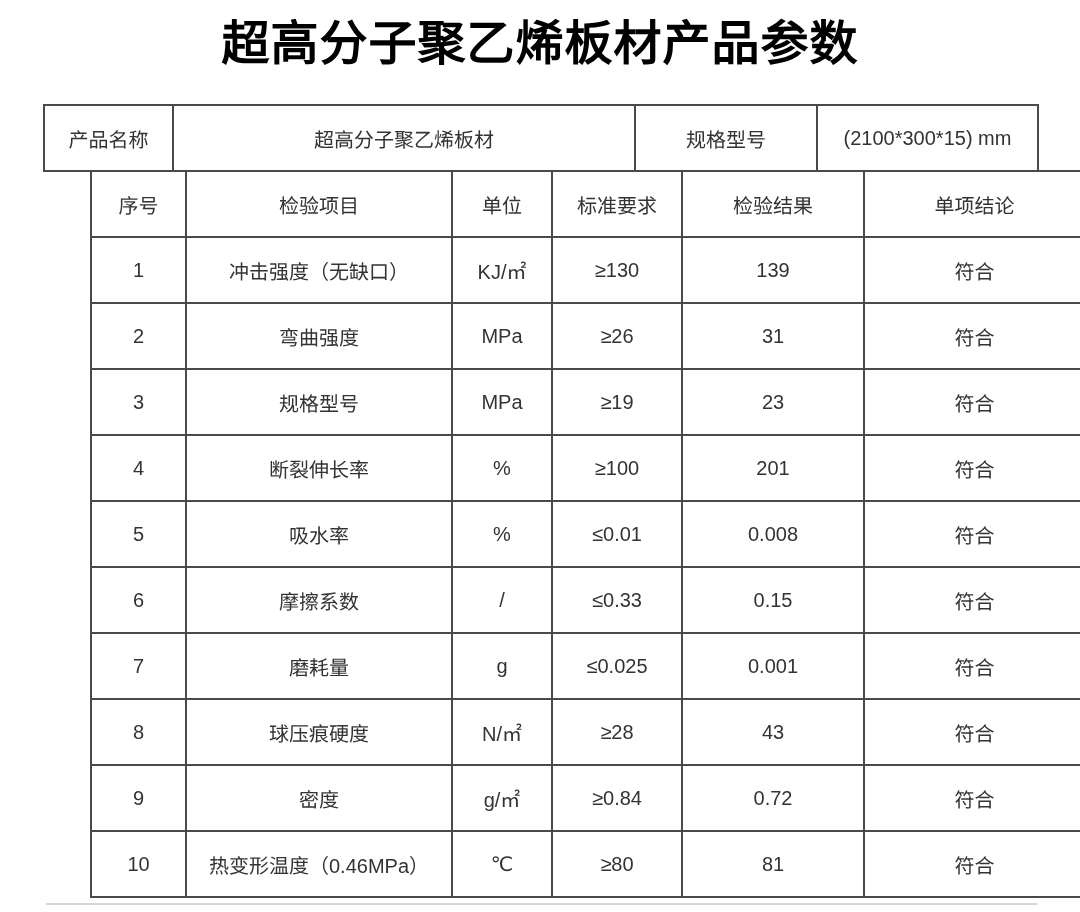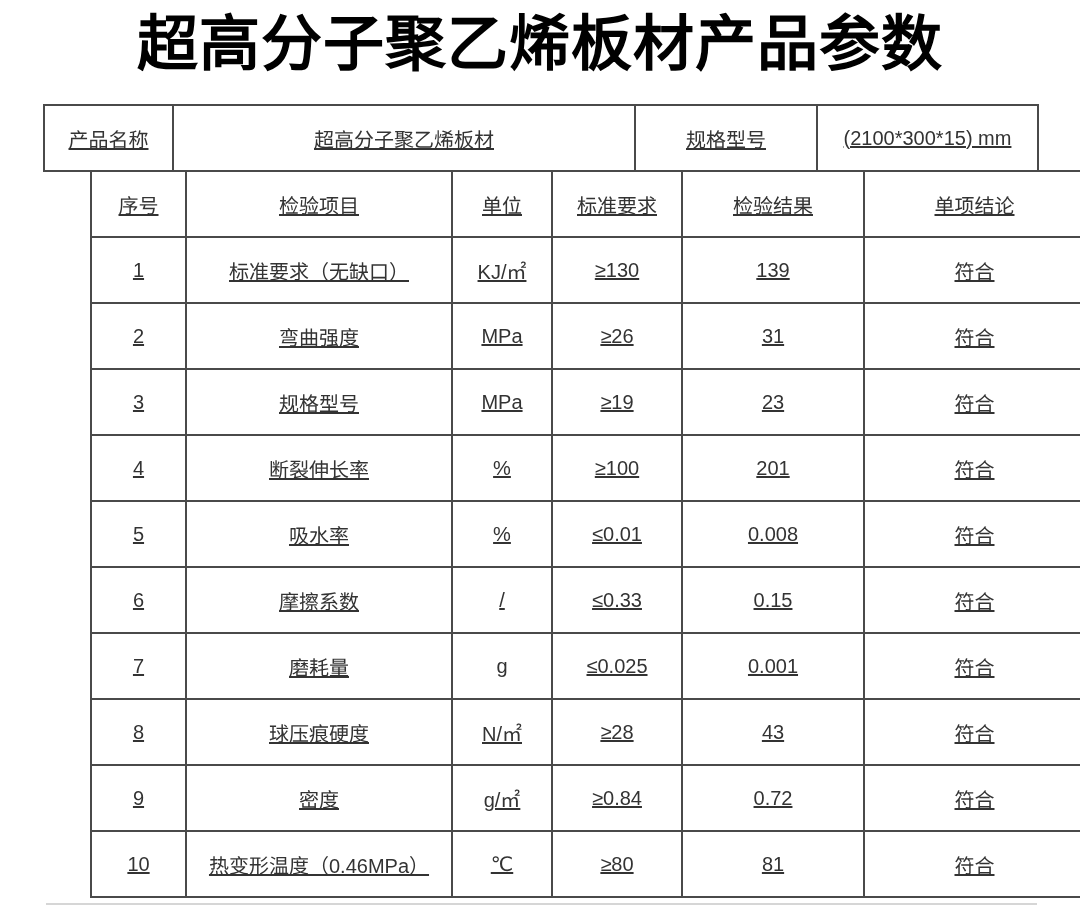--- a/index.html
+++ b/index.html
@@ -18,31 +18,30 @@
     width: 1080px;
     height: 912px;
     font-family: "Liberation Sans", "DejaVu Sans", sans-serif;
     color: var(--text);
     overflow: hidden;
   }
   .page-title {
     margin: 0;
     padding: 10px 0 26px 0;
     text-align: center;
-    font-size: 61px;
+    font-size: 48px;
     line-height: 68px;
     font-weight: bold;
     letter-spacing: 1px;
     color: var(--title);
     white-space: nowrap;
   }
   .table-wrap {
     width: 994px;
     margin-left: 43px;
-    text-decoration: underline;
   }
   table {
     border-collapse: collapse;
     table-layout: fixed;
     width: 994px;
   }
   td, th {
     border: 2px solid var(--border);
     height: 66px;
     padding: 0 4px;
@@ -104,21 +103,21 @@
           <th>检验项目</th>
           <th>单位</th>
           <th>标准要求</th>
           <th>检验结果</th>
           <th>单项结论</th>
         </tr>
     </thead>
     <tbody id="body-rows">
         <tr>
           <td>1</td>
-          <td>标准要求（无缺口）</td>
+          <td>冲击强度（无缺口）</td>
           <td>KJ/㎡</td>
           <td>≥130</td>
           <td>139</td>
           <td>符合</td>
         </tr>
         <tr>
           <td>2</td>
           <td>弯曲强度</td>
           <td>MPa</td>
           <td>≥26</td>

